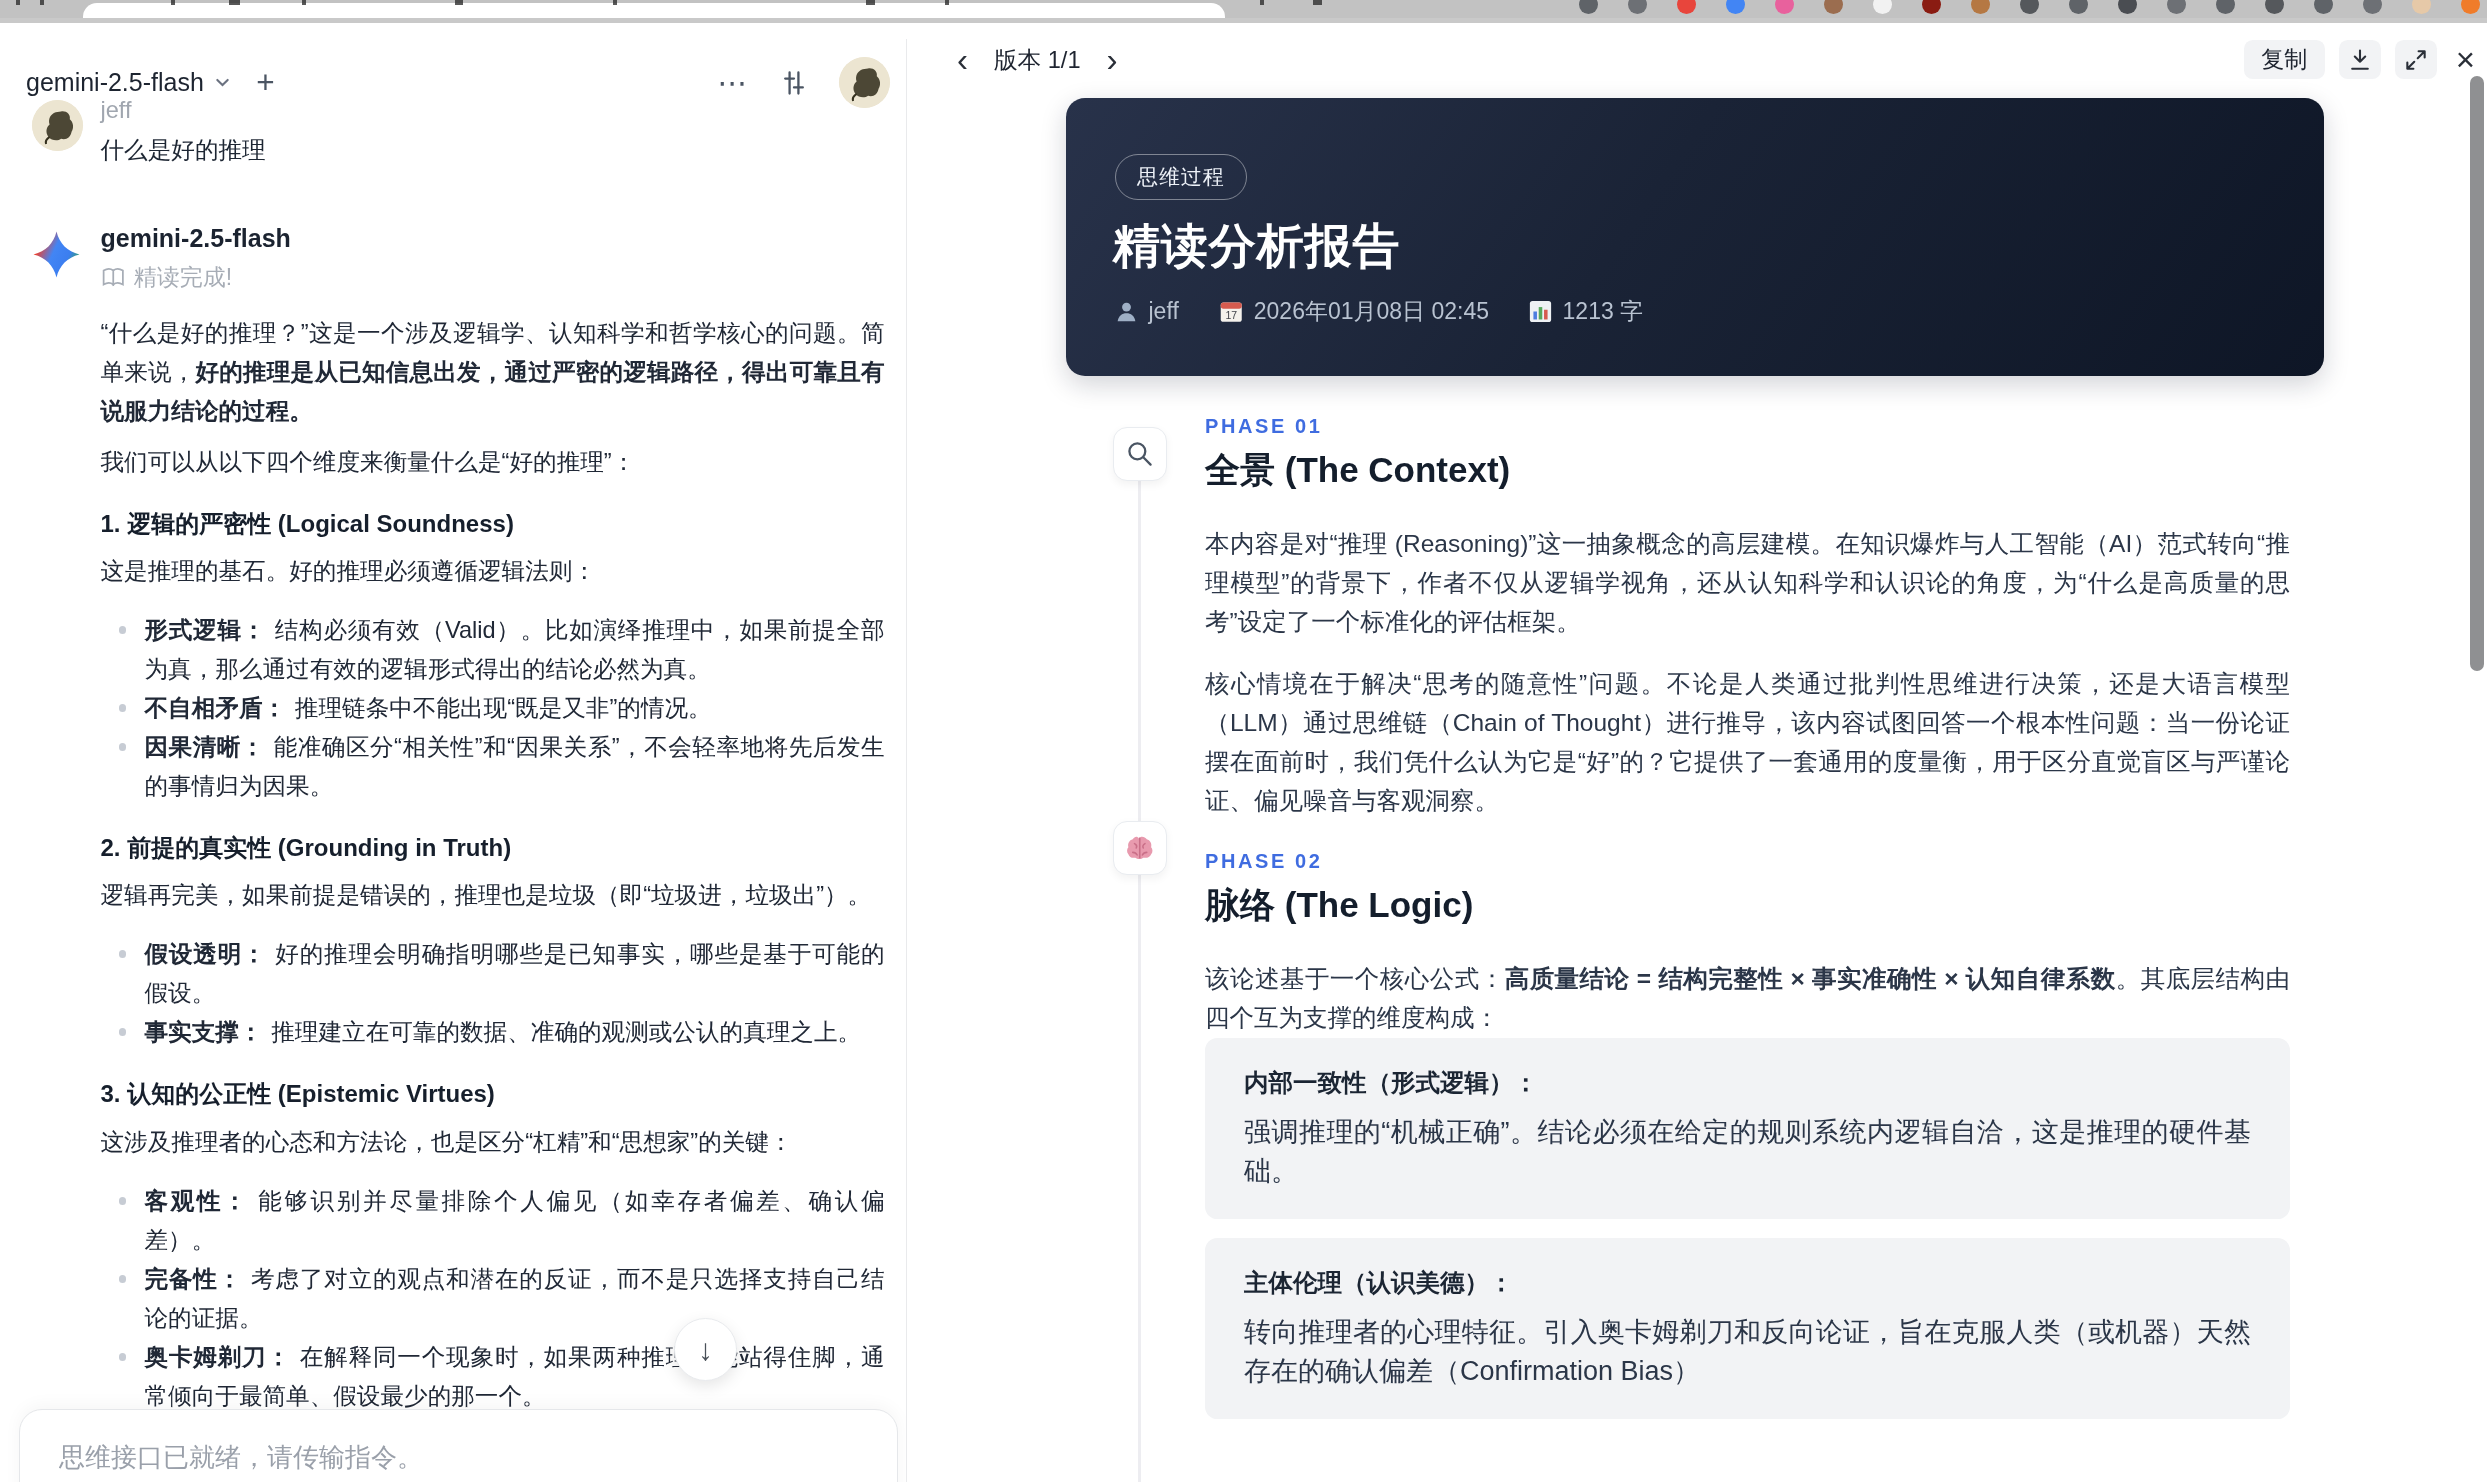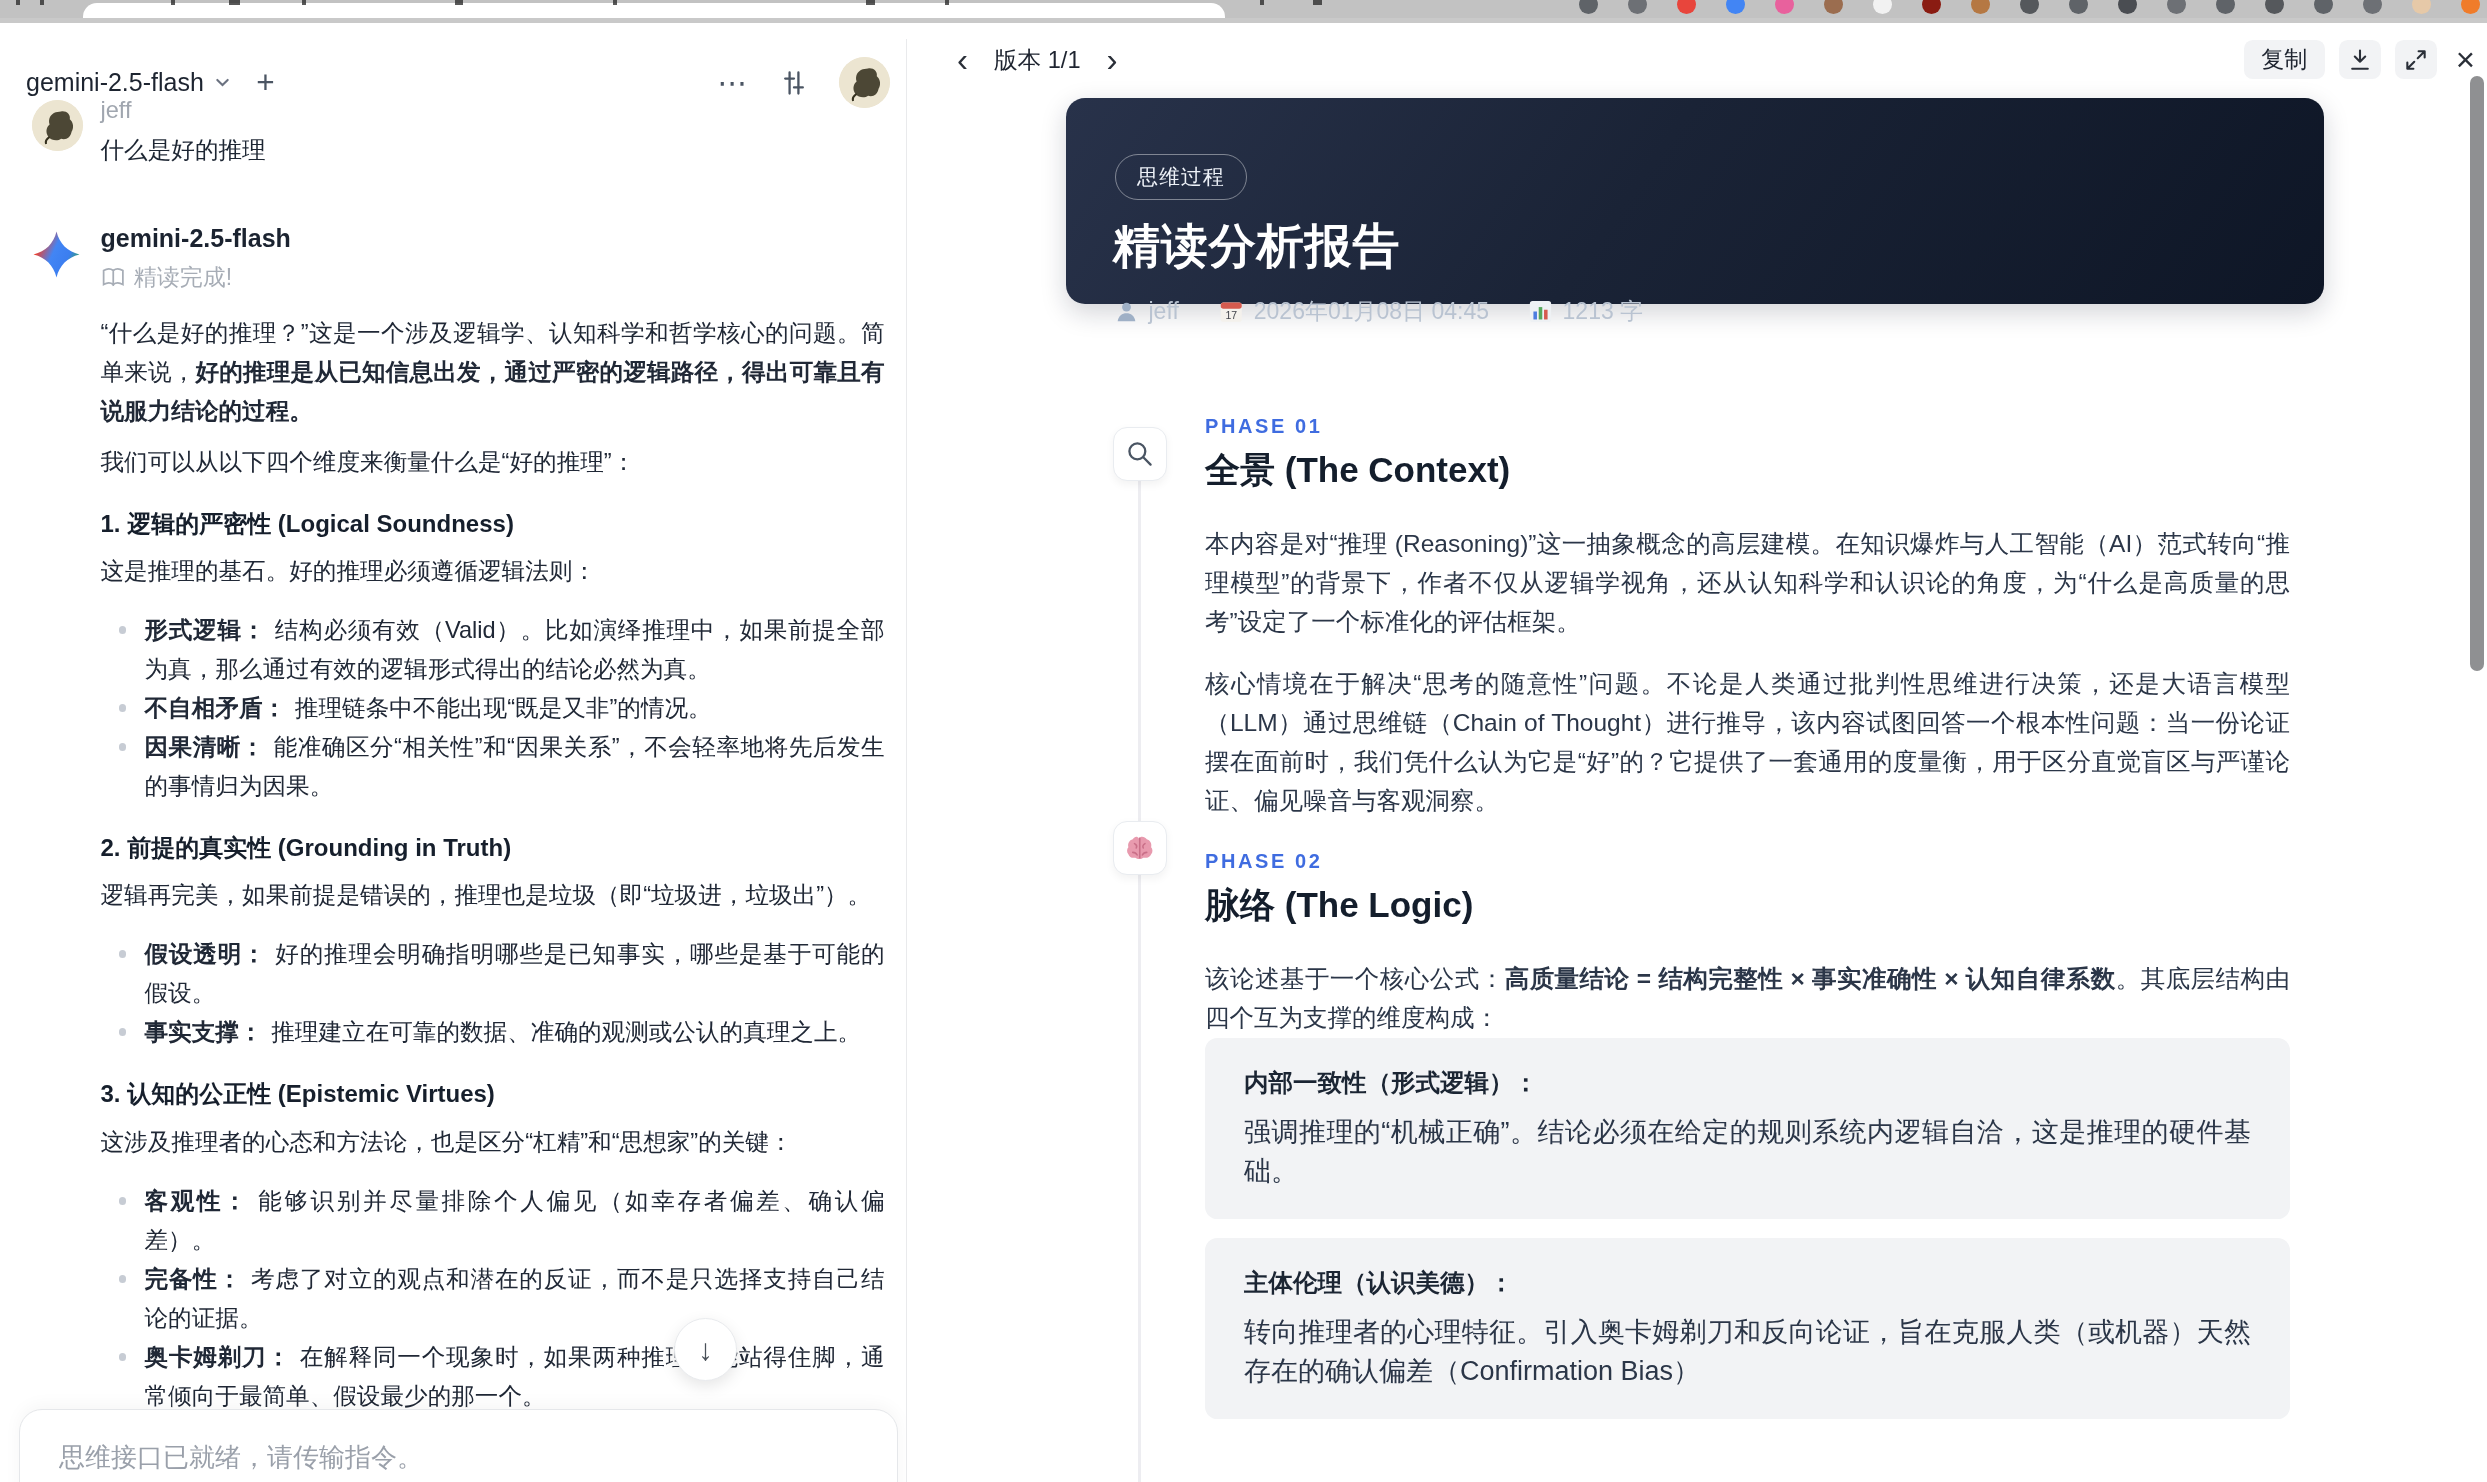--- a/index.html
+++ b/index.html
@@ -78,21 +78,21 @@
     display:flex; align-items:center; }
   .nav-chev { font-size:33px; color:#2a2f38; line-height:1; }
   .version-label { font-size:23.6px; color:#1e2430; margin:0 26px; }
   .tb-spacer { flex:1; }
   .pill-btn { background:#f2f3f5; border-radius:8.8px; height:39px; display:flex;
     align-items:center; padding:0 17.5px; font-size:23px; color:#1f2530; margin-left:14px; }
   .sq-btn { background:#f2f3f5; border-radius:8.8px; width:42px; height:39px; display:flex;
     align-items:center; justify-content:center; margin-left:14px; }
   .close-x { font-size:33px; color:#2a2f38; margin-left:19px; line-height:1; }
 
-  .card { position:absolute; left:158px; top:75px; width:1258px; height:206px; border-radius:19px;
+  .card { position:absolute; left:158px; top:75px; width:1258px; height:278px; border-radius:19px;
     background:linear-gradient(125deg,#28324a 0%,#1a2336 45%,#0e1626 100%);
     box-shadow:0 8.8px 26px rgba(15,23,42,.18); }
   .badge { position:absolute; left:49px; top:56px; padding:7.9px 21px;
     border:1.8px solid rgba(255,255,255,.42); border-radius:35px;
     font-size:21px; color:#eef2f8; letter-spacing:0.9px; }
   .card-title { position:absolute; left:47px; top:117px; font-size:47px; font-weight:700;
     color:#ffffff; letter-spacing:0.9px; }
   .card-meta { position:absolute; left:49px; top:198px; display:flex; align-items:center;
     gap:40px; font-size:23px; color:#b9c3d1; }
   .meta-item { display:flex; align-items:center; gap:10.5px; }
@@ -320,21 +320,21 @@
                 <path d="M3 24c1-6 5-9 10-9s9 3 10 9z" fill="#9fb0c6"></path>
               </svg>
             <span>jeff</span>
           </span>
           <span class="meta-item">
             <svg width="24.5" height="24.5" viewBox="0 0 28 28" style="font-size:26px">
                 <rect x="2" y="4" width="24" height="22" rx="3" fill="#f4f1ec"></rect>
                 <rect x="2" y="4" width="24" height="7" rx="3" fill="#d65b4f"></rect>
                 <text x="14" y="23" font-size="12" fill="#41444a" text-anchor="middle" font-family="Liberation Sans, sans-serif">17</text>
               </svg>
-            <span>2026年01月08日 04:45</span>
+            <span>2026年01月08日 02:45</span>
           </span>
           <span class="meta-item">
             <svg width="23" height="23" viewBox="0 0 26 26">
                 <rect x="1" y="1" width="24" height="24" rx="3" fill="#eef1f4"></rect>
                 <rect x="5" y="13" width="4" height="9" fill="#4d7de0"></rect>
                 <rect x="11" y="8" width="4" height="14" fill="#57a85c"></rect>
                 <rect x="17" y="11" width="4" height="11" fill="#d65b4f"></rect>
               </svg>
             <span>1213 字</span>
           </span>

